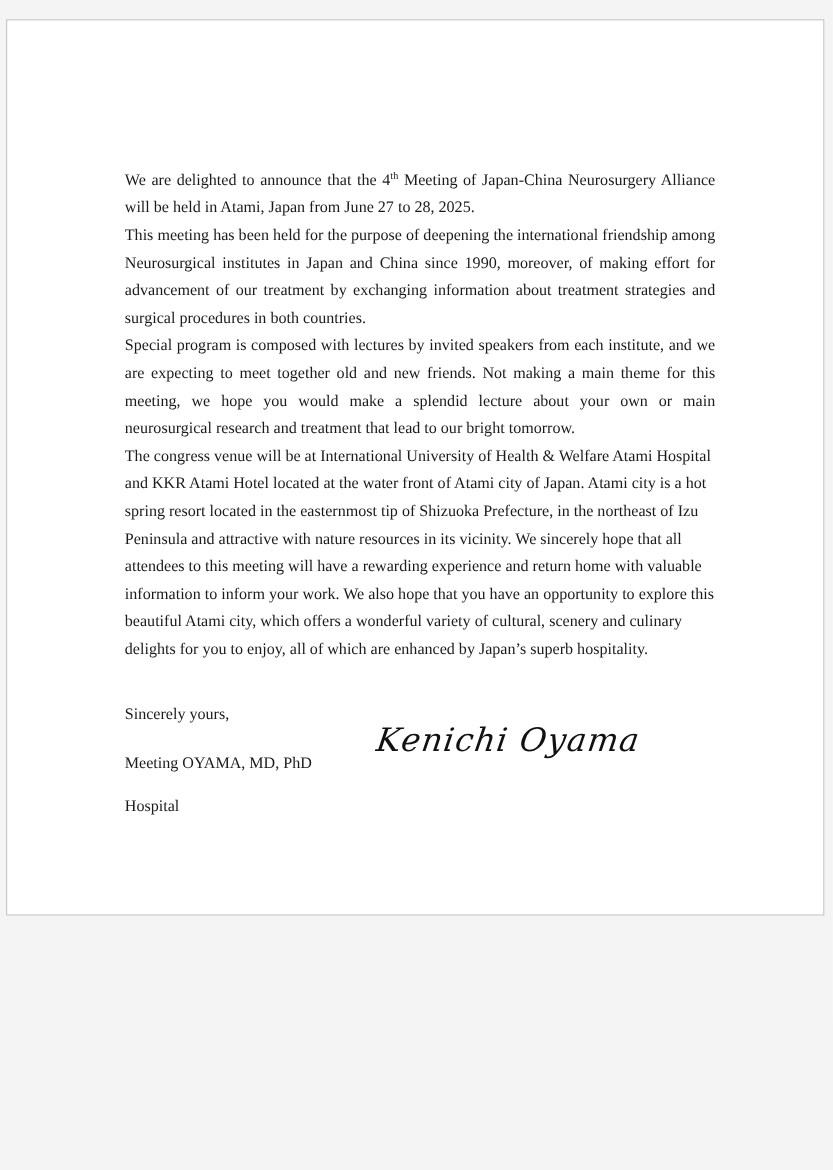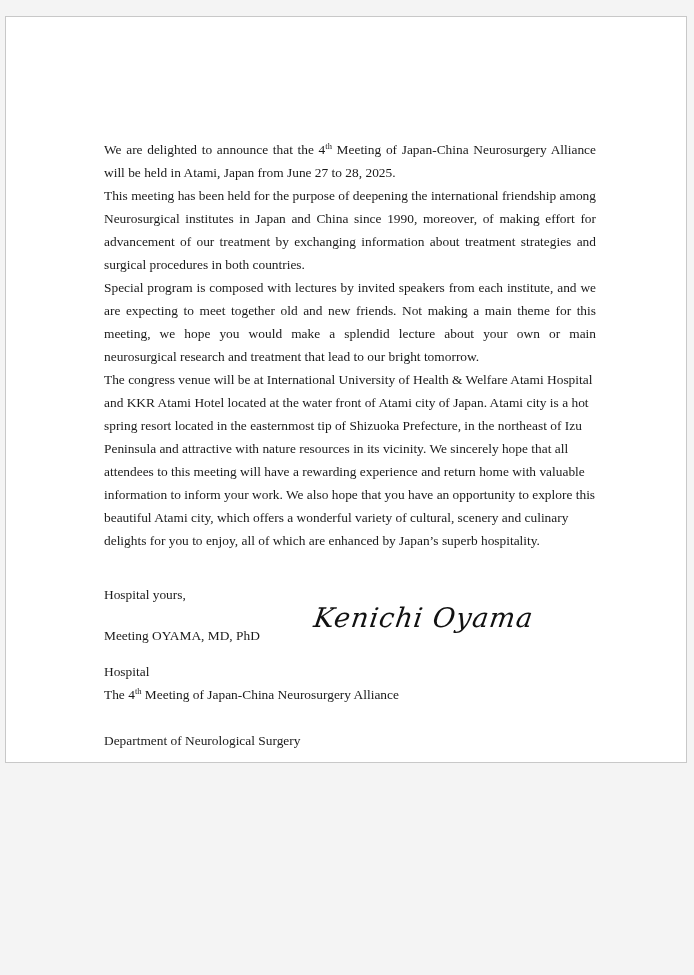--- a/index.html
+++ b/index.html
@@ -62,29 +62,27 @@
 
     <p class="justify">Special program is composed with lectures by invited speakers from each institute, and we are expecting to meet together old and new friends. Not making a main theme for this meeting, we hope you would make a splendid lecture about your own or main neurosurgical research and treatment that lead to our bright tomorrow.</p>
 
     <p>The congress venue will be at International University of Health &amp; Welfare Atami Hospital and KKR Atami Hotel located at the water front of Atami city of Japan. Atami city is a hot spring resort located in the easternmost tip of Shizuoka Prefecture, in the northeast of Izu Peninsula and attractive with nature resources in its vicinity. We sincerely hope that all attendees to this meeting will have a rewarding experience and return home with valuable information to inform your work. We also hope that you have an opportunity to explore this beautiful Atami city, which offers a wonderful variety of cultural, scenery and culinary delights for you to enjoy, all of which are enhanced by Japan’s superb hospitality.</p>
 
     <div class="gap-small"></div>
 
 
     <div class="gap"></div>
 
-    <p>Hospital yours,</p>
+    <p>Sincerely yours,</p>
 
     <div class="gap-small"></div>
 
     <div class="sig-row">
       <span class="sig-name">Meeting OYAMA, MD, PhD</span>
       <span class="signature">Kenichi Oyama</span>
     </div>
 
     <p>Hospital</p>
-    <p><span>The 4</span><sup>th</sup><span> Meeting of Japan-China Neurosurgery Alliance</span></p>
 
     <div class="gap"></div>
 
-    <p>Department of Neurological Surgery</p>
   </div>
 </div>
 
 </body></html>

